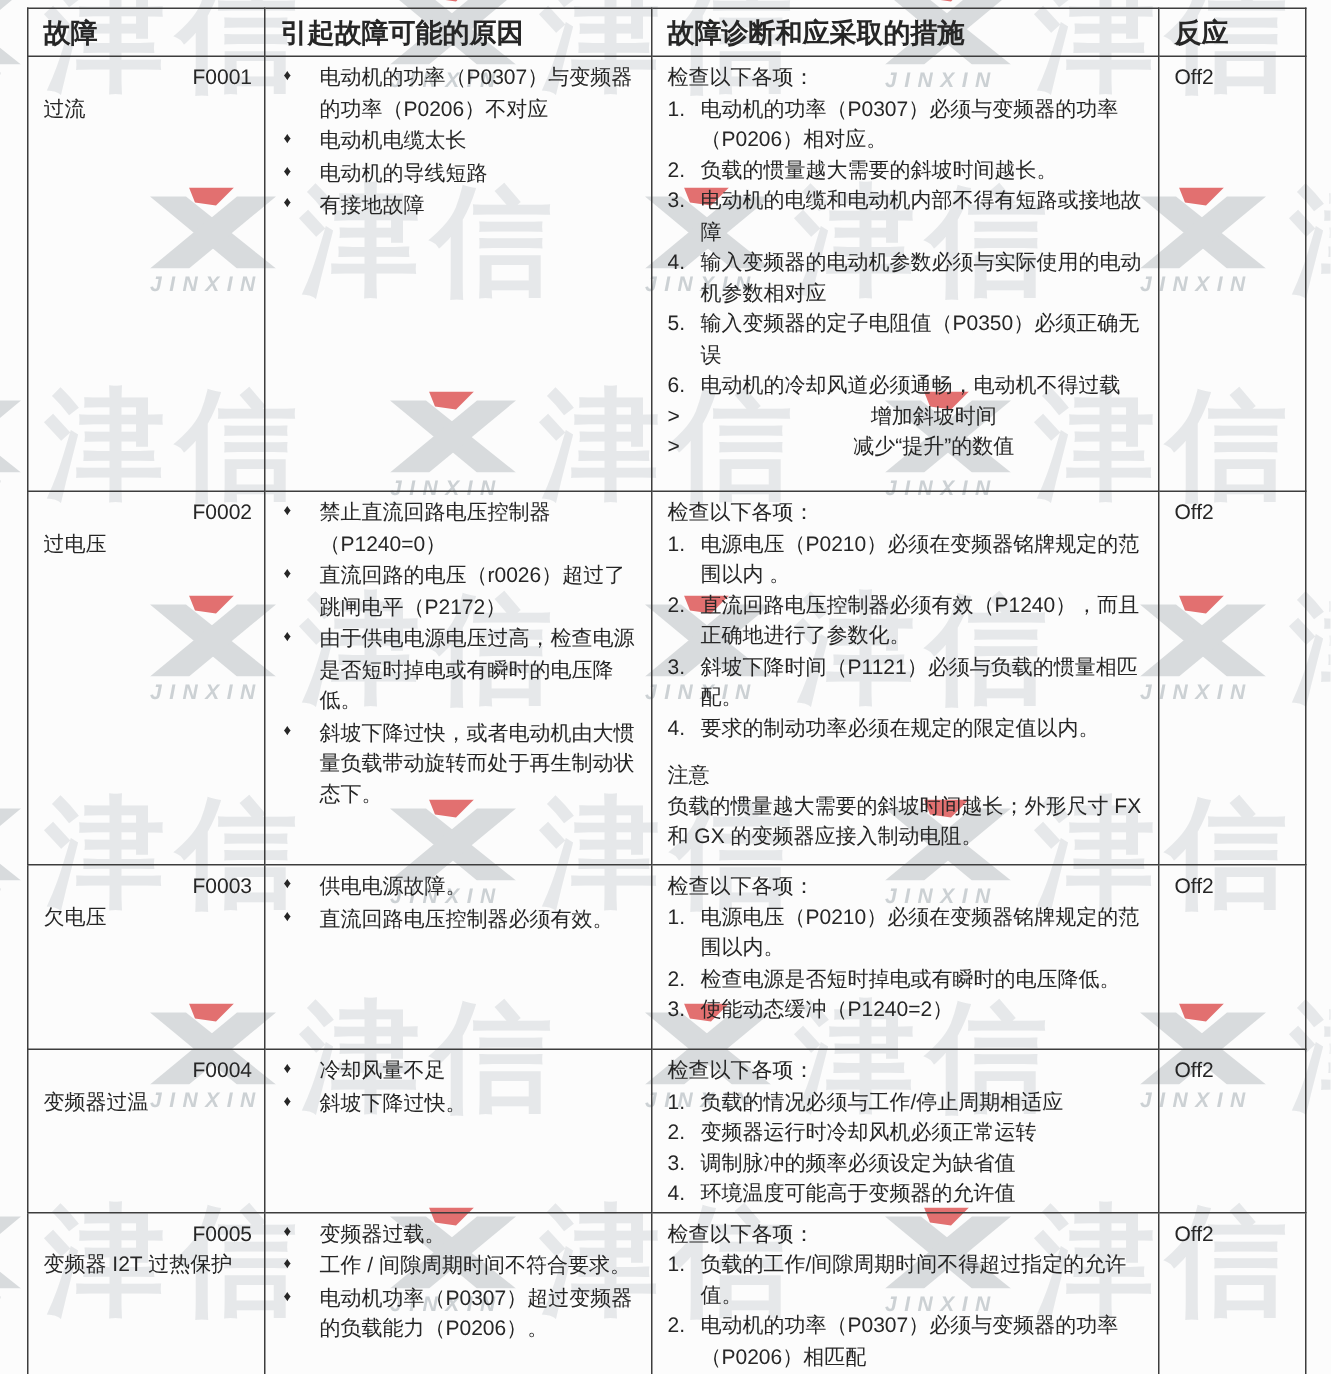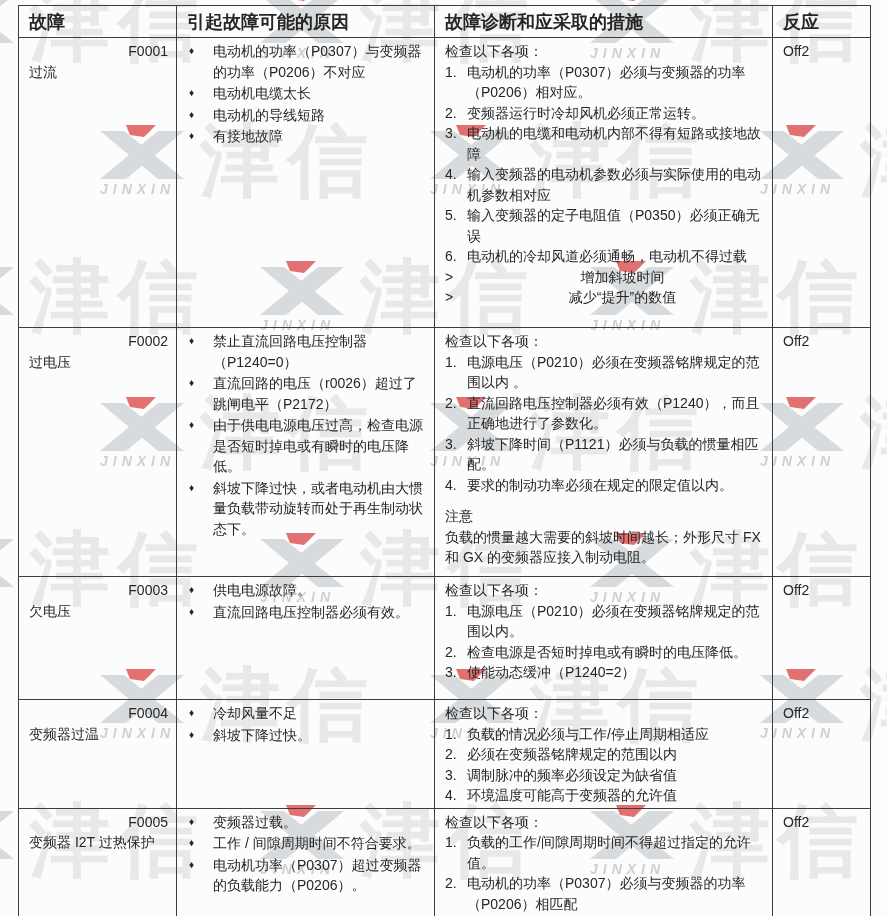--- a/index.html
+++ b/index.html
@@ -315,21 +315,21 @@
           </div>
         </td>
         <td class="cell diag-cell">
           <div class="diag-intro">检查以下各项：</div>
           <div class="diag-item">
             <span class="num">1.</span>
             <span class="itext">电动机的功率（P0307）必须与变频器的功率（P0206）相对应。</span>
           </div>
           <div class="diag-item">
             <span class="num">2.</span>
-            <span class="itext">变频器运行时冷却风机必须正常运转。</span>
+            <span class="itext">负载的惯量越大需要的斜坡时间越长。</span>
           </div>
           <div class="diag-item">
             <span class="num">3.</span>
             <span class="itext">电动机的电缆和电动机内部不得有短路或接地故障</span>
           </div>
           <div class="diag-item">
             <span class="num">4.</span>
             <span class="itext">输入变频器的电动机参数必须与实际使用的电动机参数相对应</span>
           </div>
           <div class="diag-item">
@@ -451,21 +451,21 @@
           </div>
         </td>
         <td class="cell diag-cell">
           <div class="diag-intro">检查以下各项：</div>
           <div class="diag-item">
             <span class="num">1.</span>
             <span class="itext">负载的情况必须与工作/停止周期相适应</span>
           </div>
           <div class="diag-item">
             <span class="num">2.</span>
-            <span class="itext">必须在变频器铭牌规定的范围以内</span>
+            <span class="itext">变频器运行时冷却风机必须正常运转</span>
           </div>
           <div class="diag-item">
             <span class="num">3.</span>
             <span class="itext">调制脉冲的频率必须设定为缺省值</span>
           </div>
           <div class="diag-item">
             <span class="num">4.</span>
             <span class="itext">环境温度可能高于变频器的允许值</span>
           </div>
         </td>

